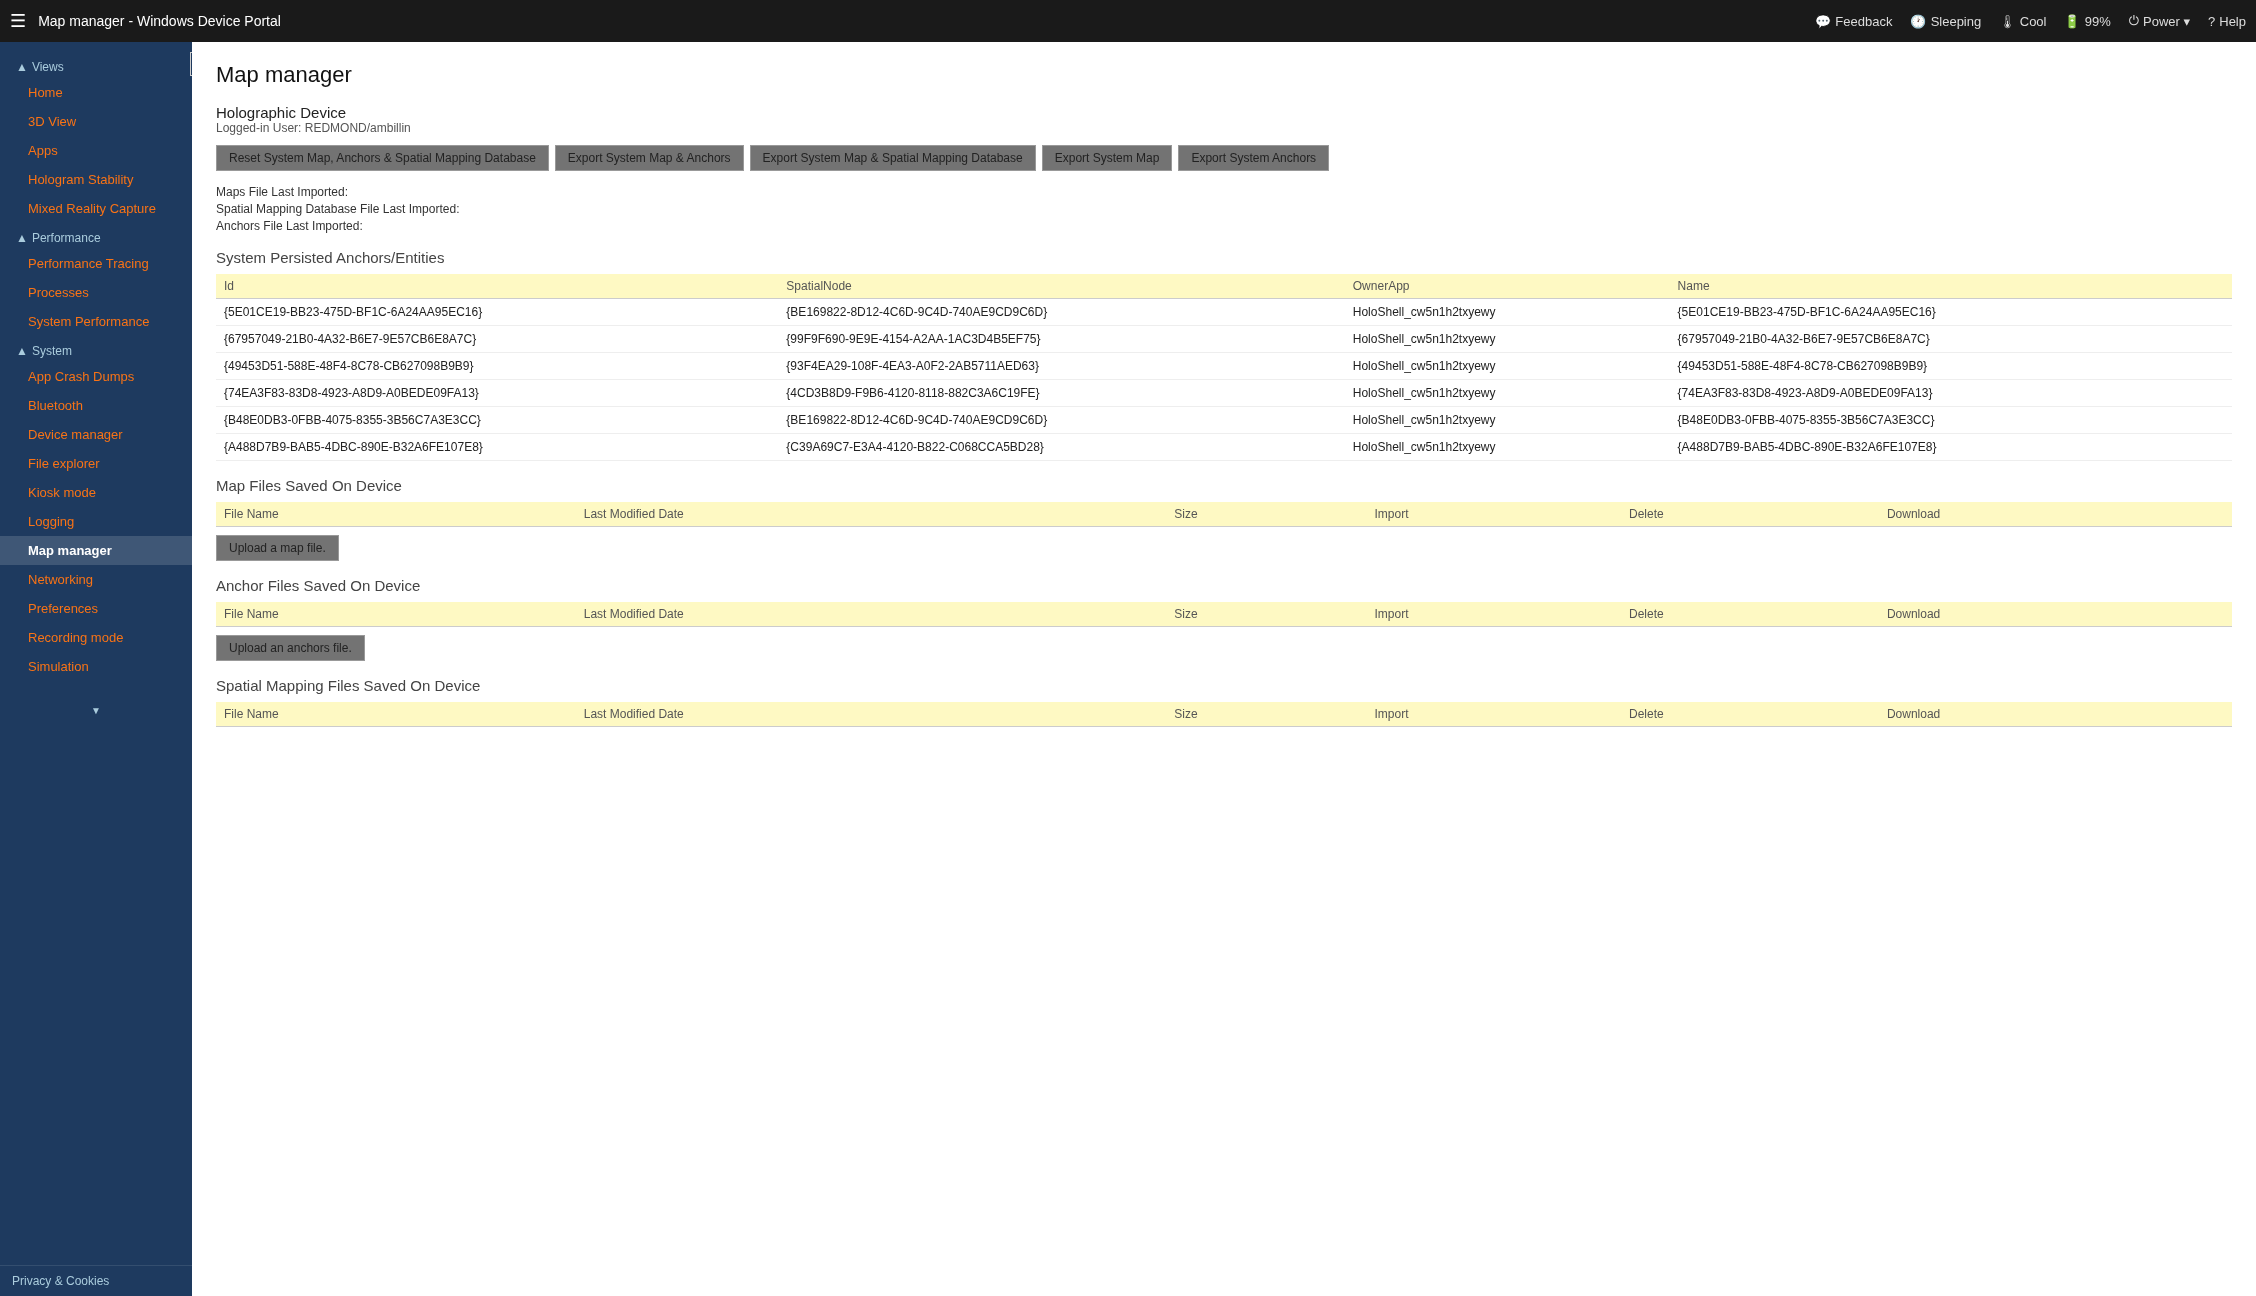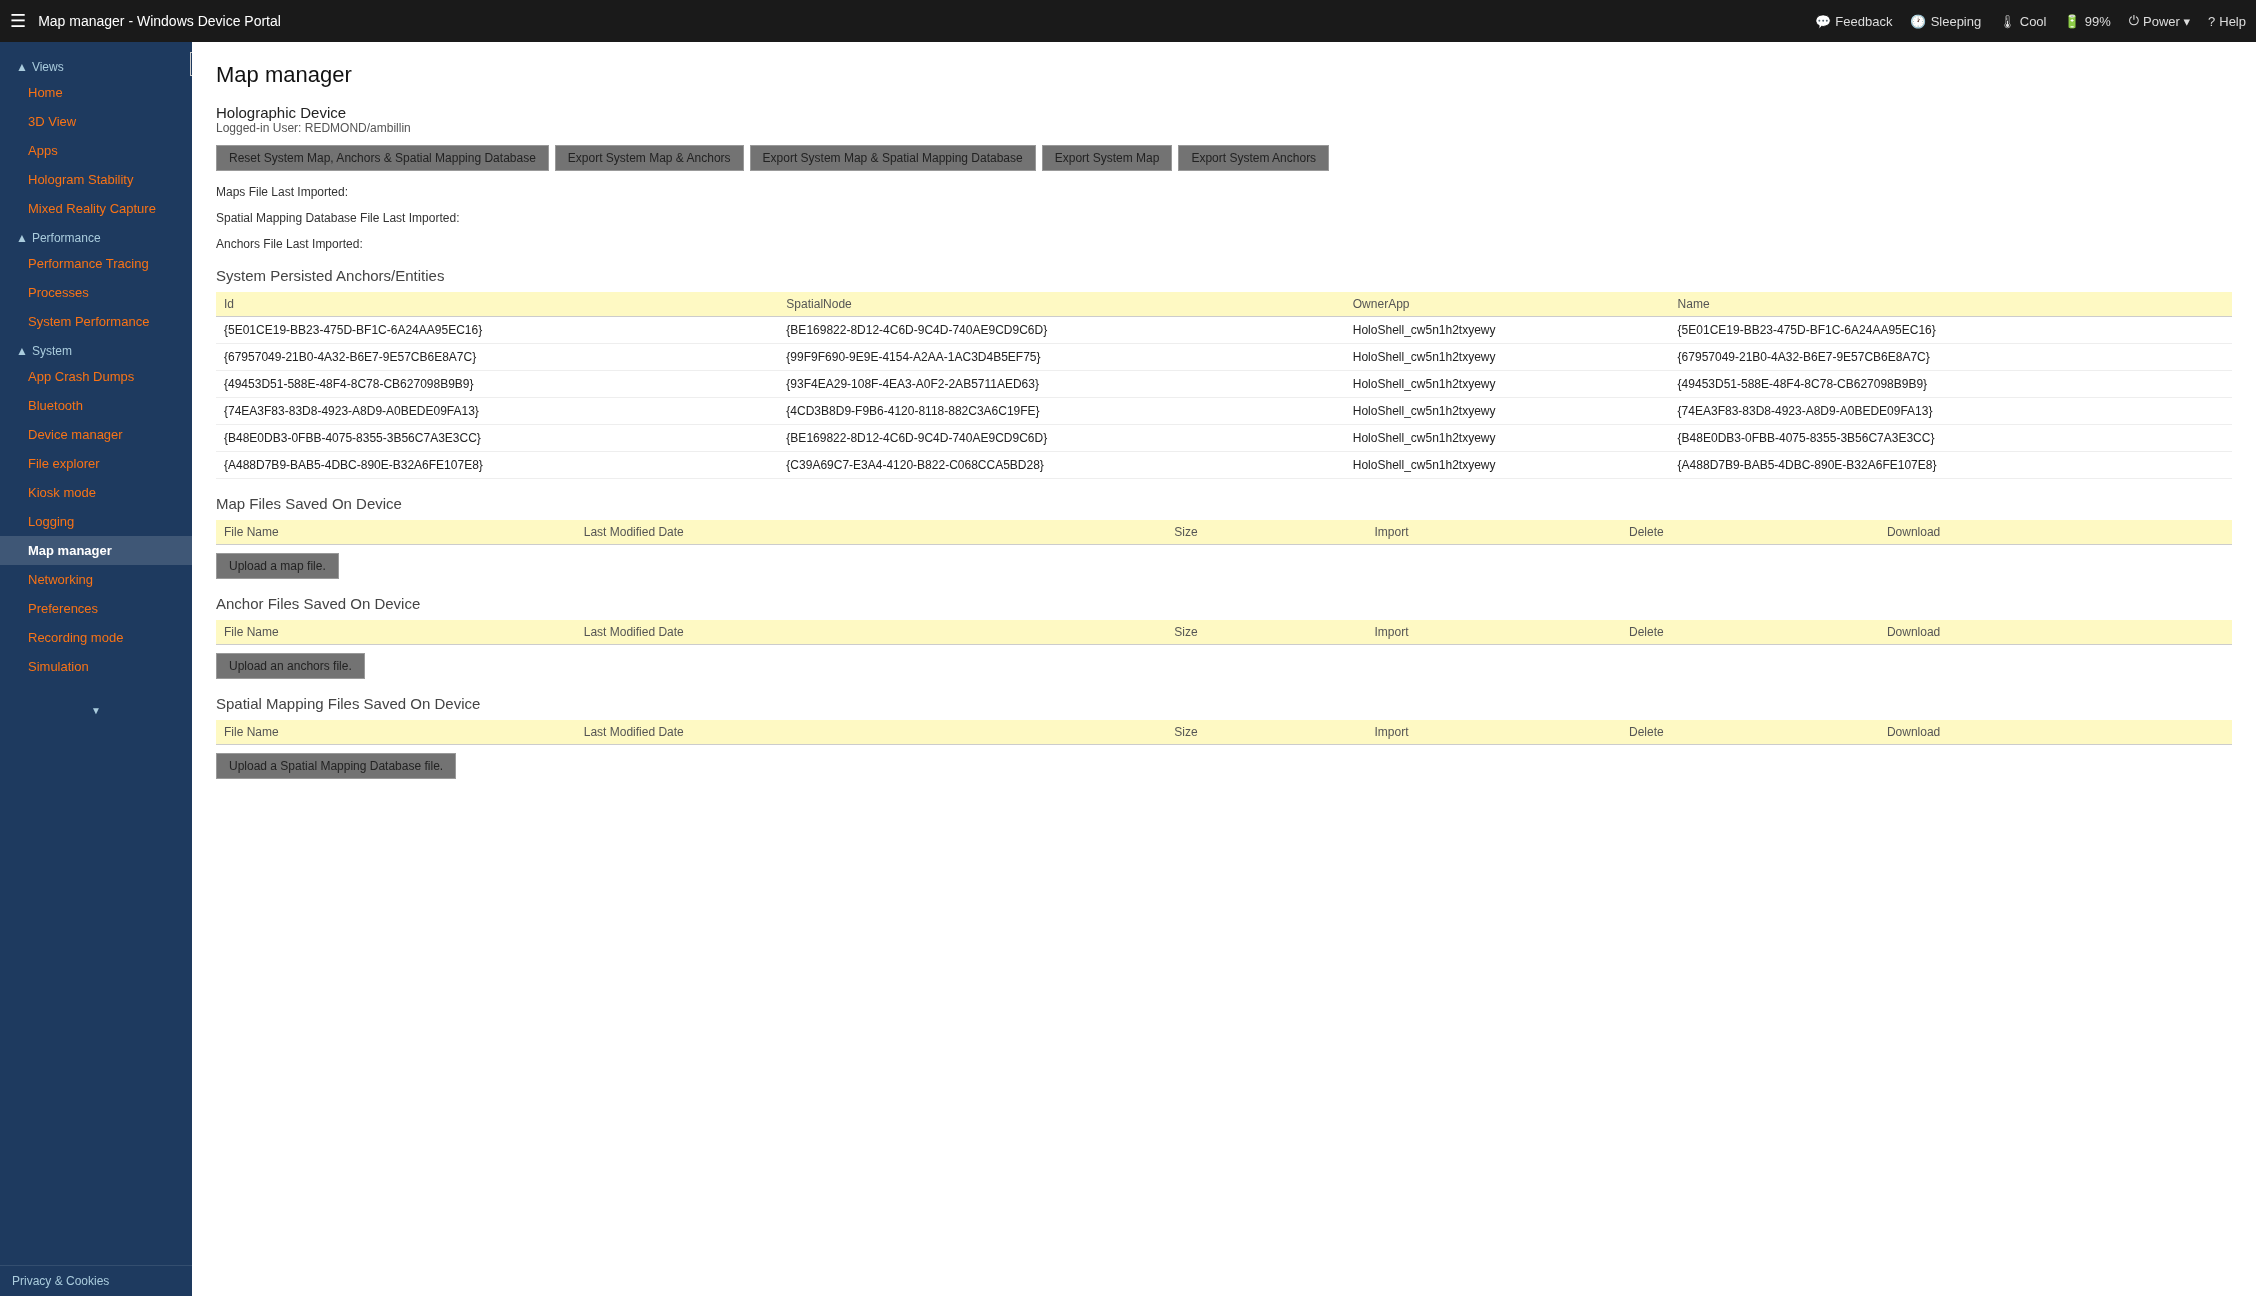--- a/index.html
+++ b/index.html
@@ -97,21 +97,21 @@
     .btn-row { display: flex; flex-wrap: wrap; gap: 6px; margin-bottom: 14px; margin-top: 10px; }
     .btn {
       padding: 5px 12px;
       border: 1px solid #999;
       background: #737373;
       cursor: pointer;
       font-size: 12px;
       color: #222;
     }
 
-    .file-info { font-size: 12px; color: #333; margin: 12px 0; }
+    .file-info { font-size: 12px; color: #333; margin: 3px 0; }
 
     .section-title { font-size: 15px; color: #444; margin: 16px 0 8px 0; font-weight: 400; }
 
     
     .data-table { width: 100%; border-collapse: collapse; font-size: 12px; margin-bottom: 8px; }
     .data-table th {
       text-align: left;
       padding: 5px 8px;
       border-bottom: 1px solid #ccc;
       color: #555;
@@ -354,18 +354,15 @@
           <th>File Name</th>
           <th>Last Modified Date</th>
           <th>Size</th>
           <th>Import</th>
           <th>Delete</th>
           <th>Download</th>
         </tr>
       </thead>
       <tbody></tbody>
     </table>
-    <div style="margin-bottom: 14px;">
-      <button class="btn">Upload a Spatial Mapping Database file.</button>
-    </div>
 
   </div>
 </div>
 
 </body></html>

